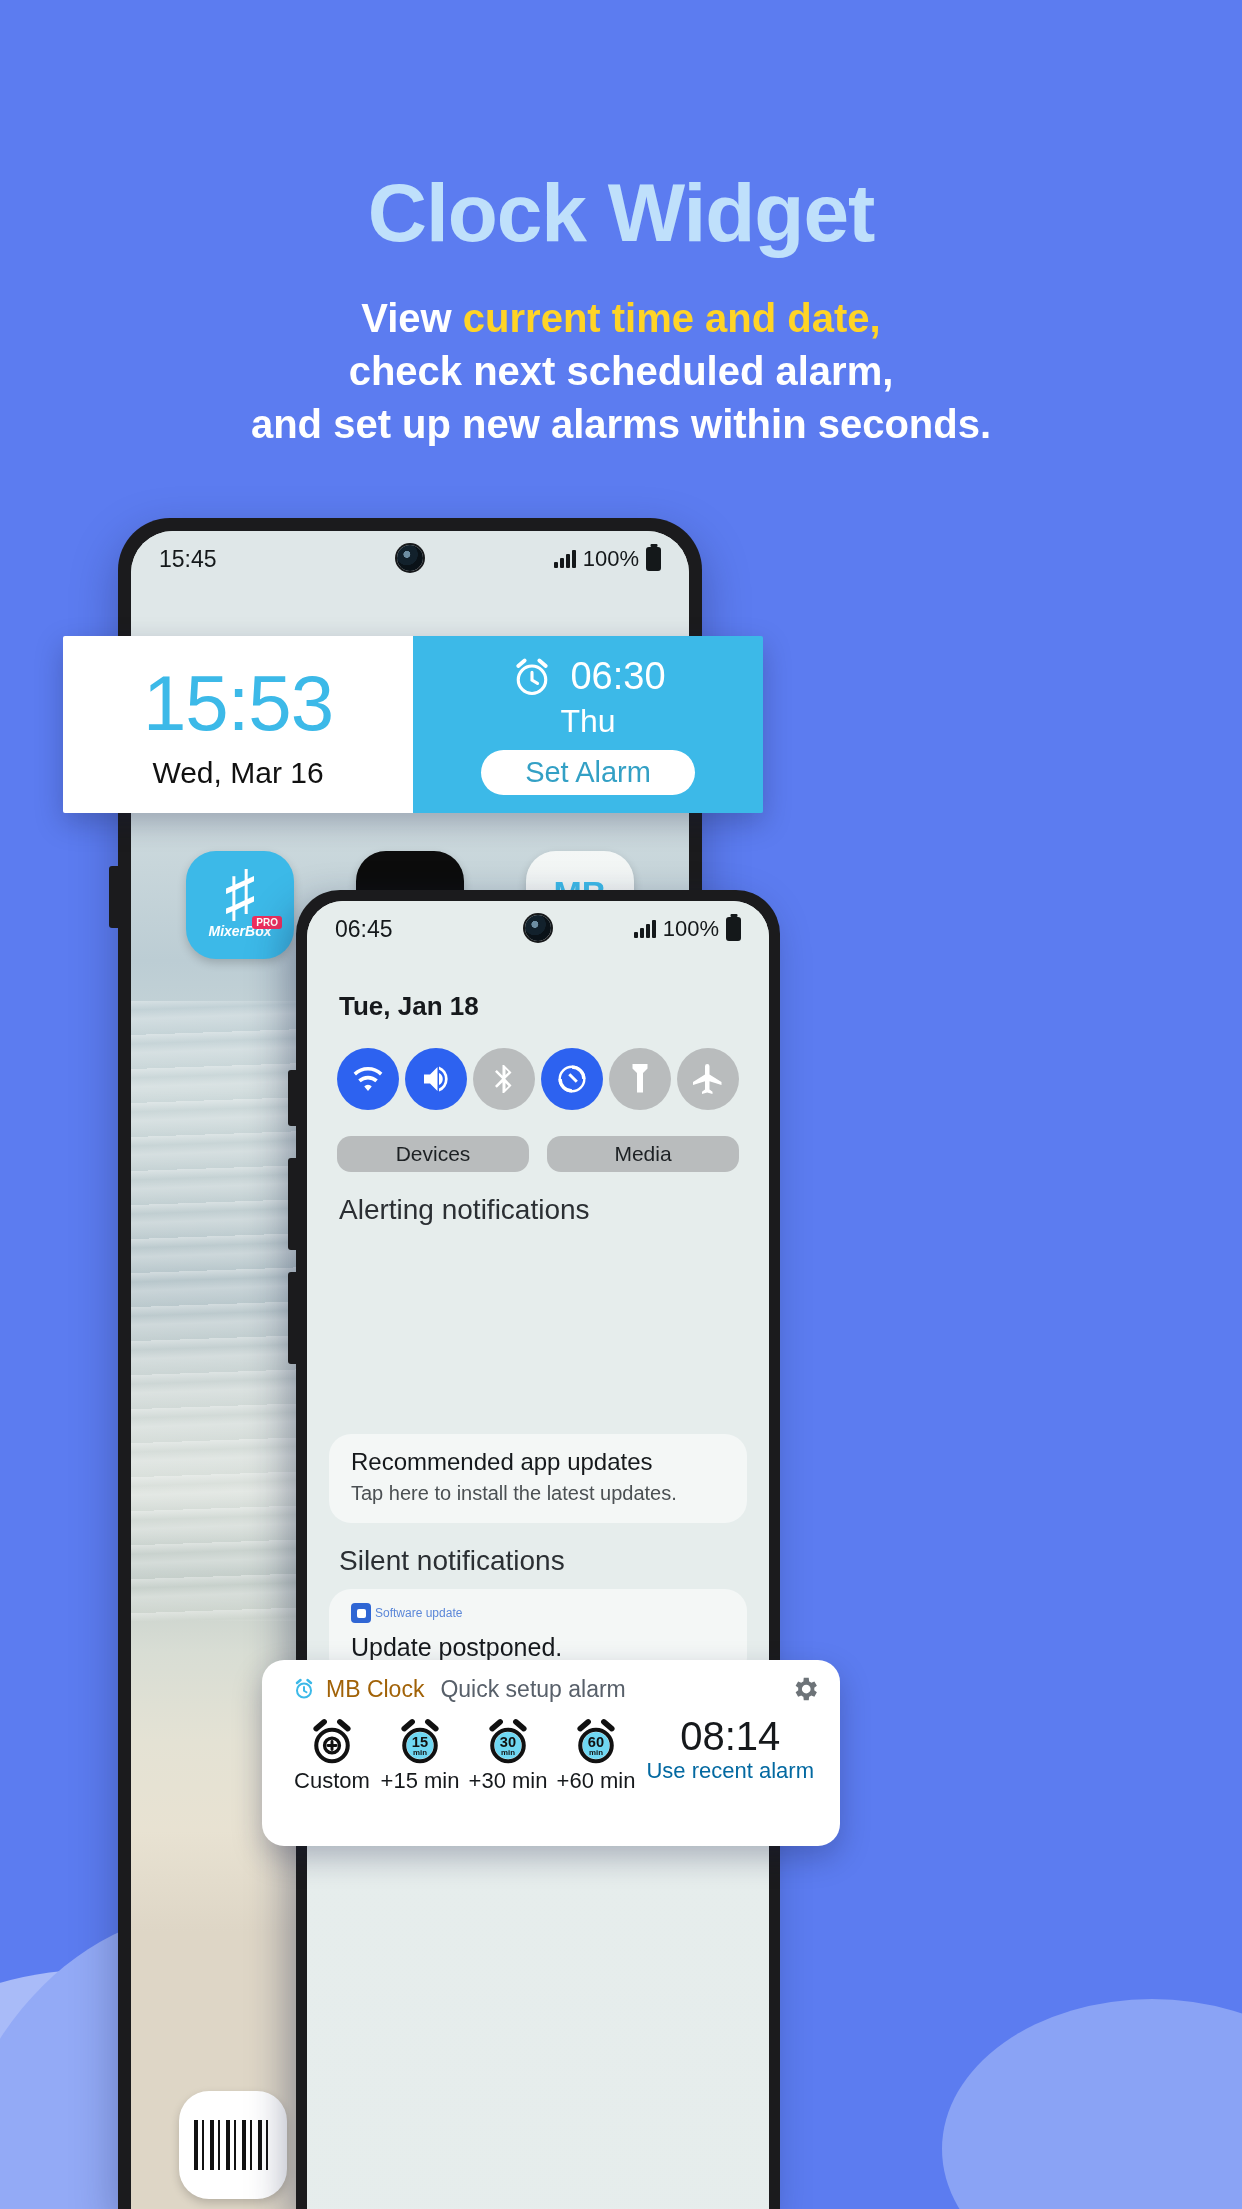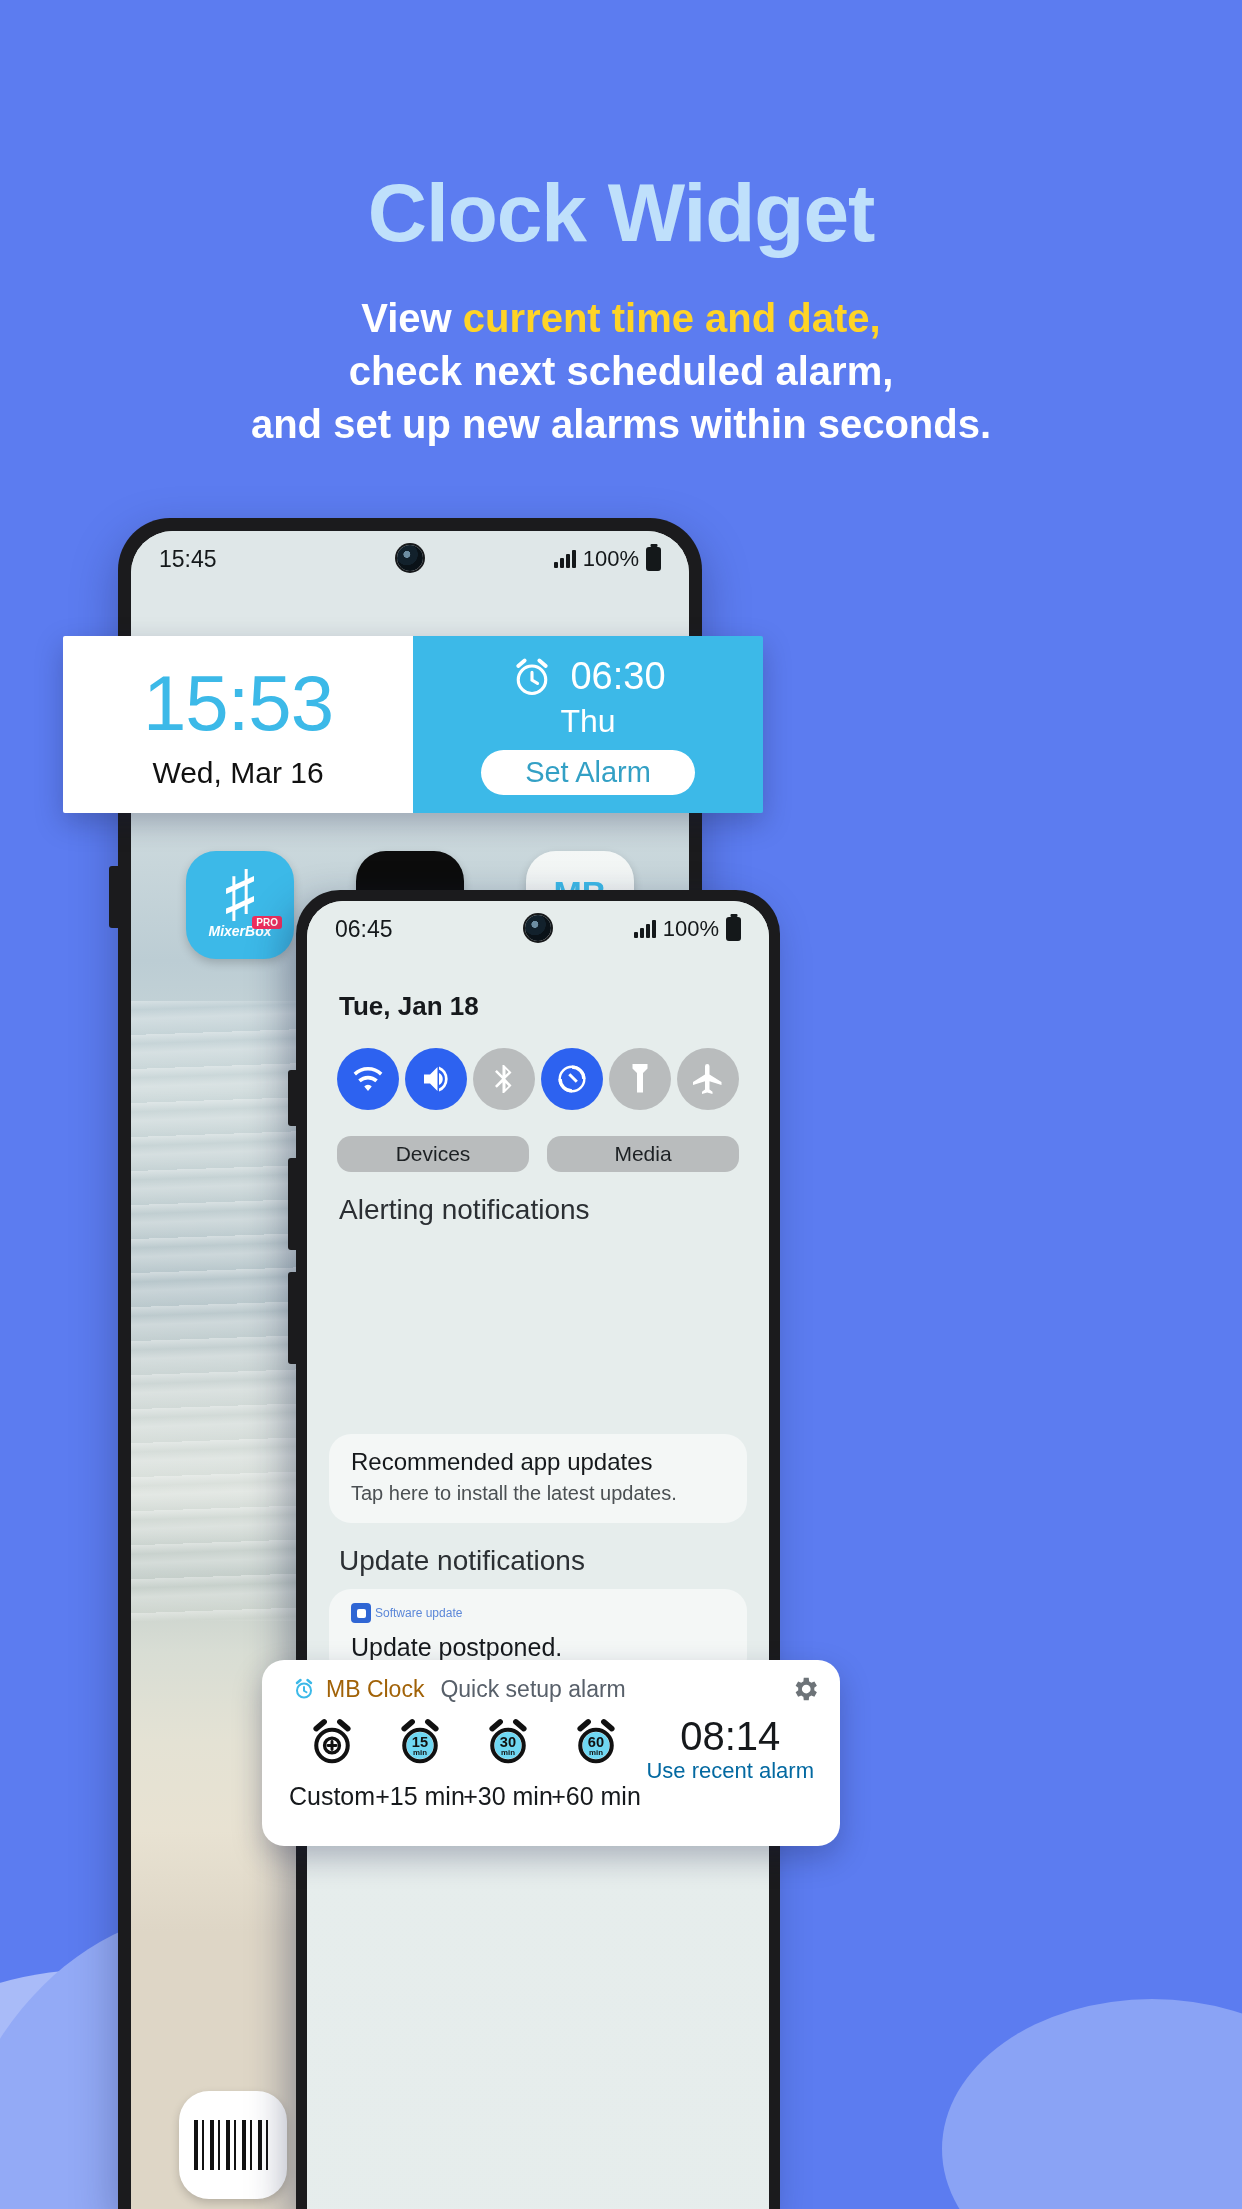--- a/index.html
+++ b/index.html
@@ -361,21 +361,21 @@
     display: flex; align-items: flex-start;
     margin-top: 10px;
   }
   #presets { display: flex; gap: 8px; }
   .preset {
     width: 80px;
     display: flex; flex-direction: column; align-items: center;
     background: none; border: none; font-family: inherit;
   }
   .preset svg { width: 54px; height: 54px; display:block; }
-  .preset span { font-size: 25px; color:#16191c; margin-top: 14px; white-space: nowrap; }
+  .preset span { font-size: 22px; color:#16191c; margin-top: 0; white-space: nowrap; }
   #recent {
     margin-left: auto; text-align: center; padding-right: 6px;
     background:none;border:none;font-family:inherit;
   }
   #recent-time { font-size: 40px; color:#16191c; line-height:1.1; }
   #recent-label { font-size: 22px; color:#0369a1; }
 </style>
 </head>
 <body>
 
@@ -524,21 +524,21 @@
 
       <div class="sect-label">Alerting notifications</div>
 
       <div style="height:196px"></div>
 
       <div class="notif-card">
         <div class="notif-title">Recommended app updates</div>
         <div class="notif-sub">Tap here to install the latest updates.</div>
       </div>
 
-      <div class="sect-label">Update notifications</div>
+      <div class="sect-label">Silent notifications</div>
 
       <div class="notif-card">
         <div class="notif-app">
           <span class="sw-badge">
               <i></i>
             </span>
           <span>Software update</span>
         </div>
         <div class="notif-body">Update postponed.</div>
       </div>

